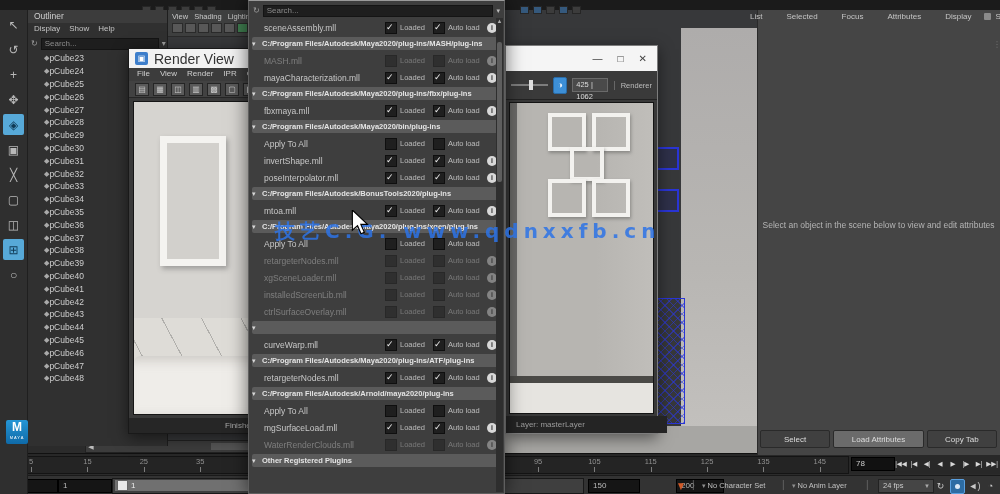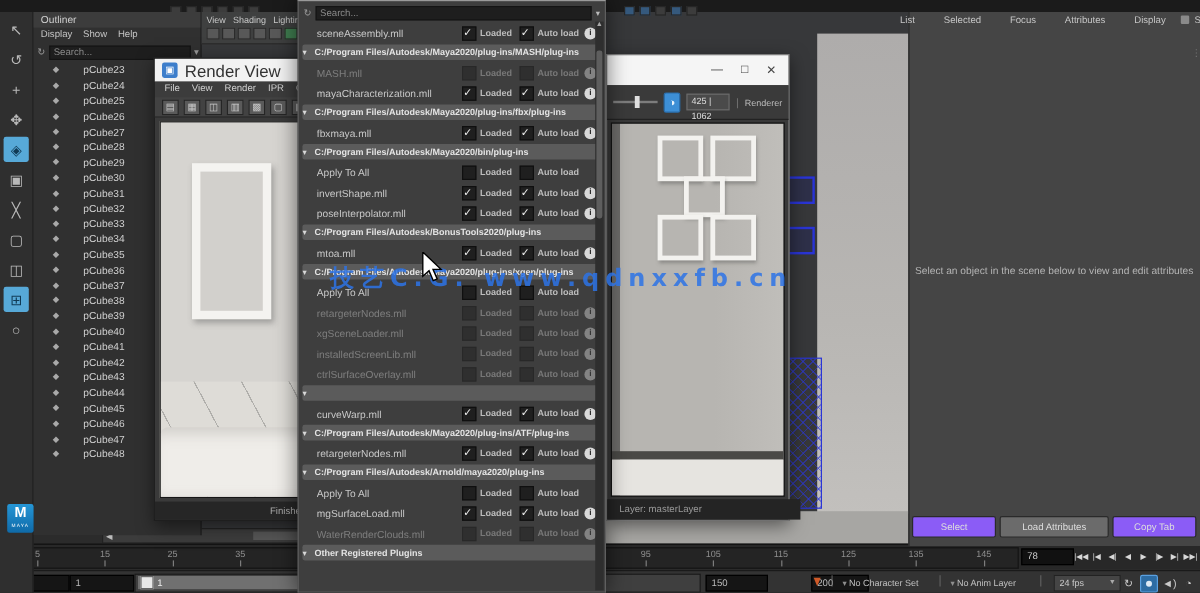--- a/index.html
+++ b/index.html
@@ -21,21 +21,21 @@
   
   #outliner{left:28px;top:10px;width:139px;height:436px;background:#303030;border-right:1px solid #1e1e1e;z-index:5;}
   #outliner-tab{height:12px;background:#3c3c3c;font-size:8.5px;color:#d0d0d0;padding:1px 0 0 6px;}
   #outliner-menus{height:11px;display:flex;gap:9px;font-size:8px;color:#c4c4c4;padding:1px 0 0 6px;}
   #outliner-search{height:13px;margin:2px 3px;display:flex;align-items:center;gap:3px;}
   #outliner-search .sicon{font-size:8px;color:#9a9a9a;}
   .search-input{flex:1;height:10px;background:#1e1e1e;border:1px solid #141414;color:#bbb;font-size:8px;
         font-family:"Liberation Sans",sans-serif;padding:0 3px;}
   .search-input::placeholder{color:#8a8a8a;}
   #outliner-list{overflow:hidden;height:334px;}
-  .oitem{height:12.8px;display:flex;align-items:center;padding-left:16px;gap:20px;font-size:8.5px;color:#cfcfcf;}
+  .oitem{height:12.8px;display:flex;align-items:center;padding-left:16px;gap:0;font-size:8.5px;color:#cfcfcf;}
   .oitem .diamond{color:#a9a9a9;font-size:7px;}
   .layer-item{height:12px;display:flex;align-items:center;padding-left:8px;gap:4px;font-size:8.5px;color:#cfcfcf;}
   .layer-vis{width:8px;height:8px;background:#474747;border:1px solid #222;}
   .layer-swatch{width:9px;height:9px;background:#8c2f2b;border:1px solid #5a1d1a;}
 
   
   #viewport-bg{left:168px;top:10px;width:592px;height:445px;background:#37383a;z-index:1;}
   #vp-wall{left:681px;top:28px;width:76px;height:400px;background:linear-gradient(180deg,#aeacab,#b8b6b3 60%,#c2c0bd);z-index:1;}
   #vp-floor{left:500px;top:426px;width:257px;height:29px;background:#a7a6a3;z-index:1;}
   .wf-frame{width:22px;height:19px;border:2px solid #2a35d6;background:rgba(20,25,120,.25);z-index:2;}
@@ -49,21 +49,21 @@
   #vp-menus{display:flex;gap:6px;font-size:7.5px;color:#c8c8c8;padding:2px 0 0 4px;}
   #vp-icons{display:flex;gap:2px;padding:2px 0 0 4px;}
   .vp-ic{width:9px;height:8px;background:#585858;border:1px solid #2b2b2b;}
   .vp-ic.green{background:#3f7d4f;}
 
   
   #attr-panel{left:757px;top:10px;width:243px;height:445px;background:#454545;border-left:1px solid #2a2a2a;z-index:5;}
   #attr-menus{left:750px;top:12px;display:flex;gap:24px;font-size:8px;color:#c5c5c5;z-index:6;}
   #attr-msg{left:757px;top:220px;width:243px;text-align:center;font-size:8.5px;color:#b5b5b5;z-index:6;}
   #attr-buttons{left:760px;top:430px;width:237px;display:flex;gap:3px;z-index:6;}
-  .attr-btn{flex:1;height:16px;background:#8b5cf6;border:1px solid #2a2a2a;border-radius:2px;color:#ddd;
+  .attr-btn{flex:1;height:16px;background:#404040;border:1px solid #2a2a2a;border-radius:2px;color:#ddd;
             font-size:8px;display:flex;align-items:center;justify-content:center;}
   .attr-btn.primary{background:#6b6b6b;flex:1.3;}
   #pin-icon{left:984px;top:13px;width:7px;height:7px;background:#8a8a8a;border-radius:1px;z-index:7;}
   #panel-grip{left:993px;top:40px;color:#777;font-size:8px;z-index:7;}
 
   
   #rv1{left:128px;top:48px;width:332px;height:384px;background:#3a3a3a;z-index:20;
        border:1px solid #191919;box-shadow:0 4px 14px rgba(0,0,0,.5);}
   .rv-title{height:19px;background:#f2f2f2;display:flex;align-items:center;gap:6px;padding:0 6px;}
   .rv-appicon{width:13px;height:13px;background:#3d7ecb;border-radius:2px;color:#fff;font-size:8px;
@@ -115,21 +115,21 @@
   .pentry{display:flex;align-items:center;height:15px;margin:0 5px 2px 5px;}
   .pentry.on{opacity:.45;}
   .pentry .tri{font-size:7px;color:#d8d8d8;width:10px;}
   .pentry .pname{flex:1;font-size:8.5px;color:#c8c8c8;white-space:nowrap;overflow:hidden;}
   .pentry.t-header{background:#5b5b5b;border-radius:2px;height:13px;margin:1px 3px 3px 3px;}
   .pentry.t-header .pname{font-size:7.5px;color:#e4e4e4;font-weight:bold;}
   .pentry.t-row .tri,.pentry.t-apply .tri{visibility:hidden;}
   .cells{display:flex;align-items:center;gap:3px;padding-right:2px;}
   .cb{width:10px;height:10px;background:#1f1f1f;border:1px solid #0f0f0f;position:relative;}
   .cb.on::after{content:"✓";color:#f0f0f0;font-size:9px;position:absolute;left:0px;top:-1px;}
-  .cblab{font-size:7.5px;color:#bdbdbd;width:36px;font-weight:bold;}
+  .cblab{font-size:7.5px;color:#bdbdbd;width:36px;}
   .cblab.short{width:30px;}
   .info{width:10px;height:10px;border-radius:50%;background:#d8d8d8;color:#2a2a2a;font-size:7px;font-weight:bold;
         display:flex;align-items:center;justify-content:center;visibility:hidden;}
   .info.on{visibility:visible;}
   .pentry.t-apply .info{visibility:hidden;}
   #plugin-scroll{position:absolute;right:1px;top:17px;width:7px;height:474px;background:#2e2e2e;}
   #plugin-thumb{position:absolute;left:1px;top:24px;width:5px;height:140px;background:#5e5e5e;border-radius:2px;}
   #plugin-up{position:absolute;right:1px;top:17px;width:7px;height:7px;color:#aaa;font-size:6px;text-align:center;line-height:7px;}
 
   

